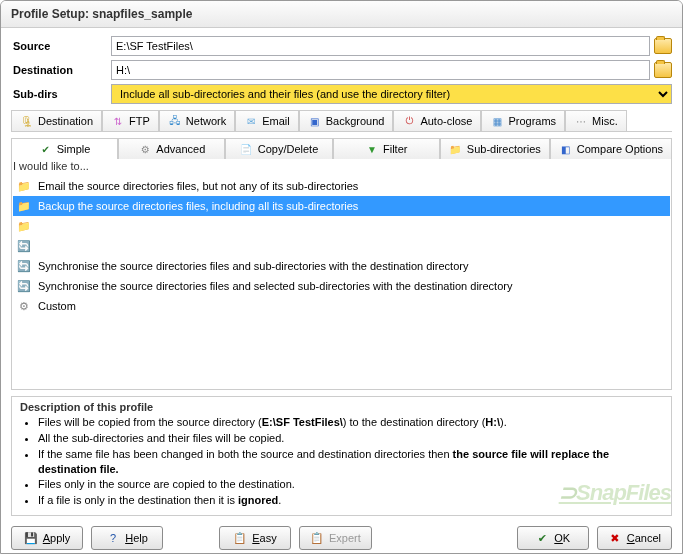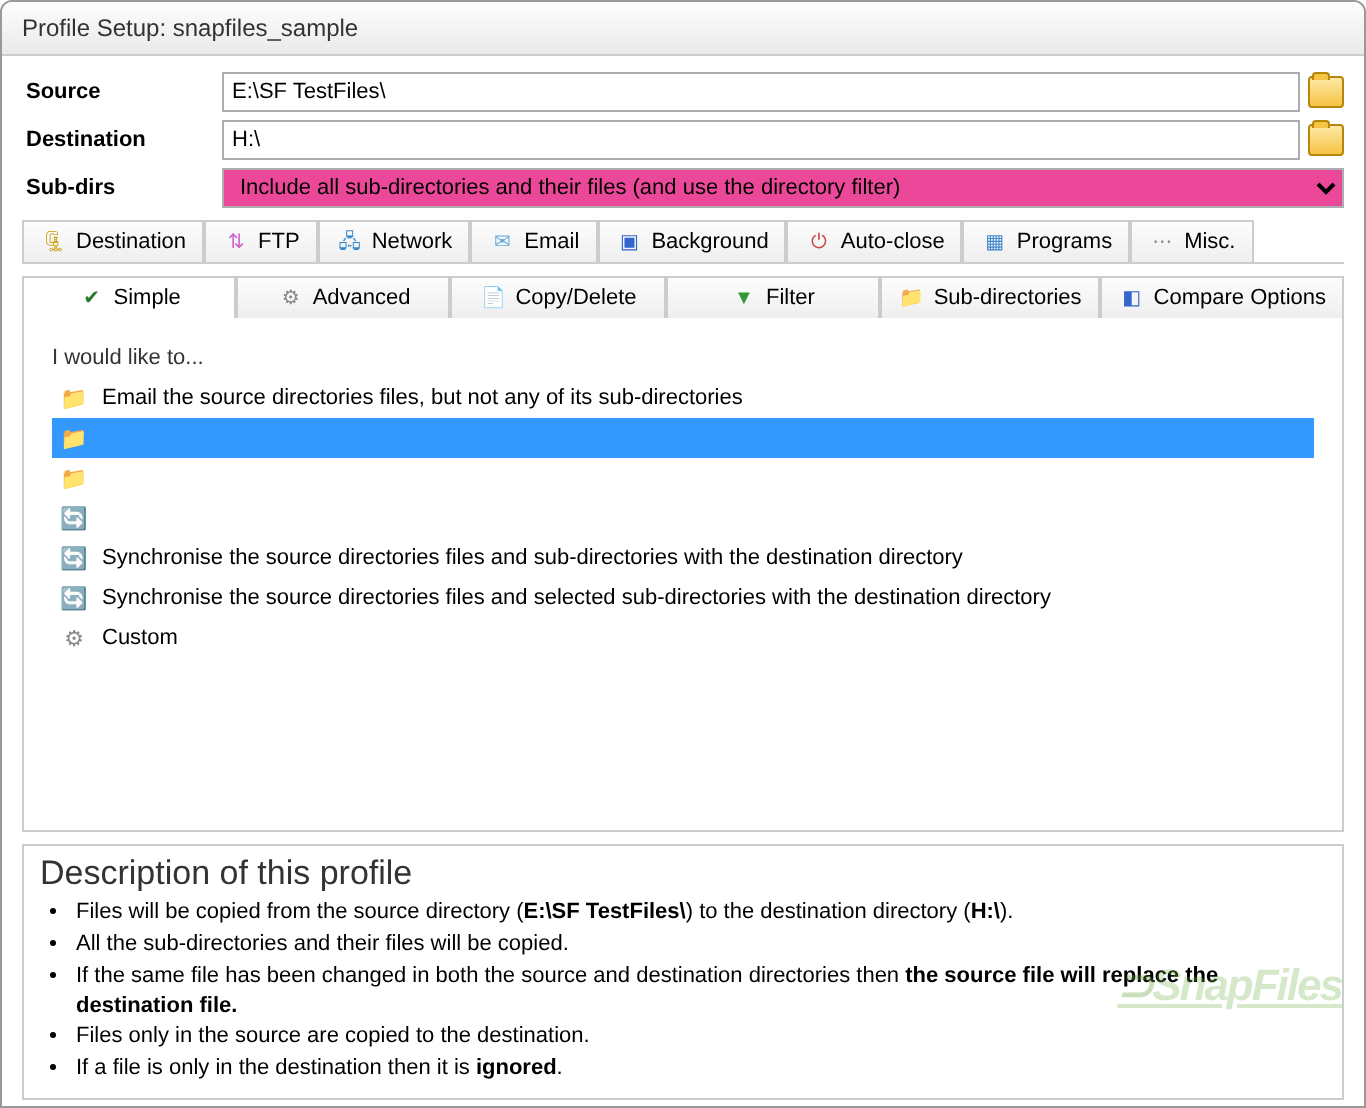--- a/index.html
+++ b/index.html
@@ -12,20 +12,21 @@
   overflow: hidden;
   border: 1px solid #999;
   border-radius: 6px 6px 0 0;
 }
 .titlebar {
   background: linear-gradient(#fdfdfd, #eaeaea);
   padding: 6px 10px;
   border-bottom: 1px solid #ccc;
   font-size: 12px;
   color: #333;
+  font-weight: bold;
 }
 .content {
   padding: 8px 10px 0 10px;
 }
 .field-row {
   display: flex;
   align-items: center;
   margin-bottom: 4px;
 }
 .field-label {
@@ -68,21 +69,21 @@
   border: 1px solid #b8860b;
   border-bottom: none;
   border-radius: 2px 2px 0 0;
 }
 .dropdown {
   flex: 1;
   border: 1px solid #abadb3;
   padding: 2px 4px;
   font-size: 11px;
   height: 20px;
-  background: #ec4899;
+  background: #fde047;
 }
 .tabs-row {
   display: flex;
   margin-top: 6px;
   border-bottom: 1px solid #ccc;
 }
 .tab {
   display: flex;
   align-items: center;
   gap: 4px;
@@ -110,21 +111,21 @@
   width: 14px;
   height: 14px;
   display: inline-flex;
   align-items: center;
   justify-content: center;
   font-size: 10px;
 }
 .panel {
   border: 1px solid #ccc;
   border-top: none;
-  padding: 14px;
+  padding: 1px;
   background: #fff;
 }
 .panel-label {
   font-size: 11px;
   margin-bottom: 4px;
   color: #333;
 }
 .option-list {
   margin-top: 2px;
 }
@@ -155,22 +156,23 @@
   margin-top: 6px;
   border: 1px solid #ccc;
   padding: 4px 8px 6px 8px;
   font-size: 11px;
   position: relative;
 }
 .desc-title {
   position: relative;
   background: #fff;
   padding: 0 0 2px 0;
-  font-size: 17px;
+  font-size: 11px;
   color: #333;
+  font-weight: bold;
 }
 .desc-list {
   list-style: disc;
   padding-left: 18px;
   line-height: 1.35;
 }
 .desc-list li { margin-bottom: 1px; }
 .watermark {
   position: absolute;
   right: 12px;
@@ -336,20 +338,21 @@
 
   <div class="panel">
     <div class="panel-label">I would like to...</div>
     <div class="option-list" id="options">
         <div class="option-item">
           <span class="option-icon i-backup">📁</span>
           <span>Email the source directories files, but not any of its sub-directories</span>
         </div>
         <div class="option-item selected">
           <span class="option-icon i-backup">📁</span>
+          <span>Backup the source directories files, including all its sub-directories</span>
         </div>
         <div class="option-item">
           <span class="option-icon i-backup">📁</span>
         </div>
         <div class="option-item">
           <span class="option-icon i-sync">🔄</span>
         </div>
         <div class="option-item">
           <span class="option-icon i-sync">🔄</span>
           <span>Synchronise the source directories files and sub-directories with the destination directory</span>

